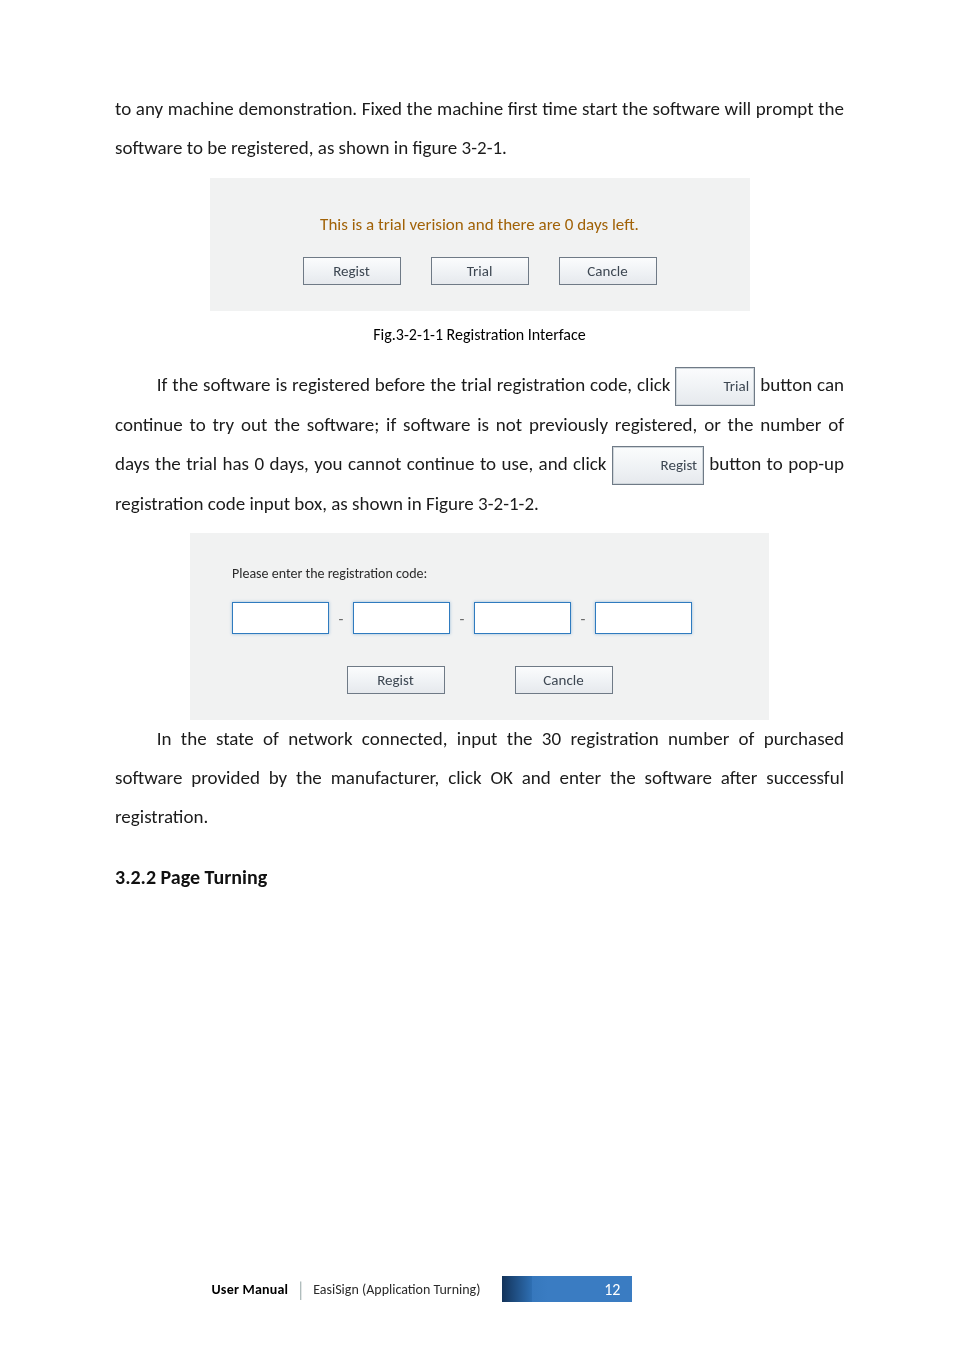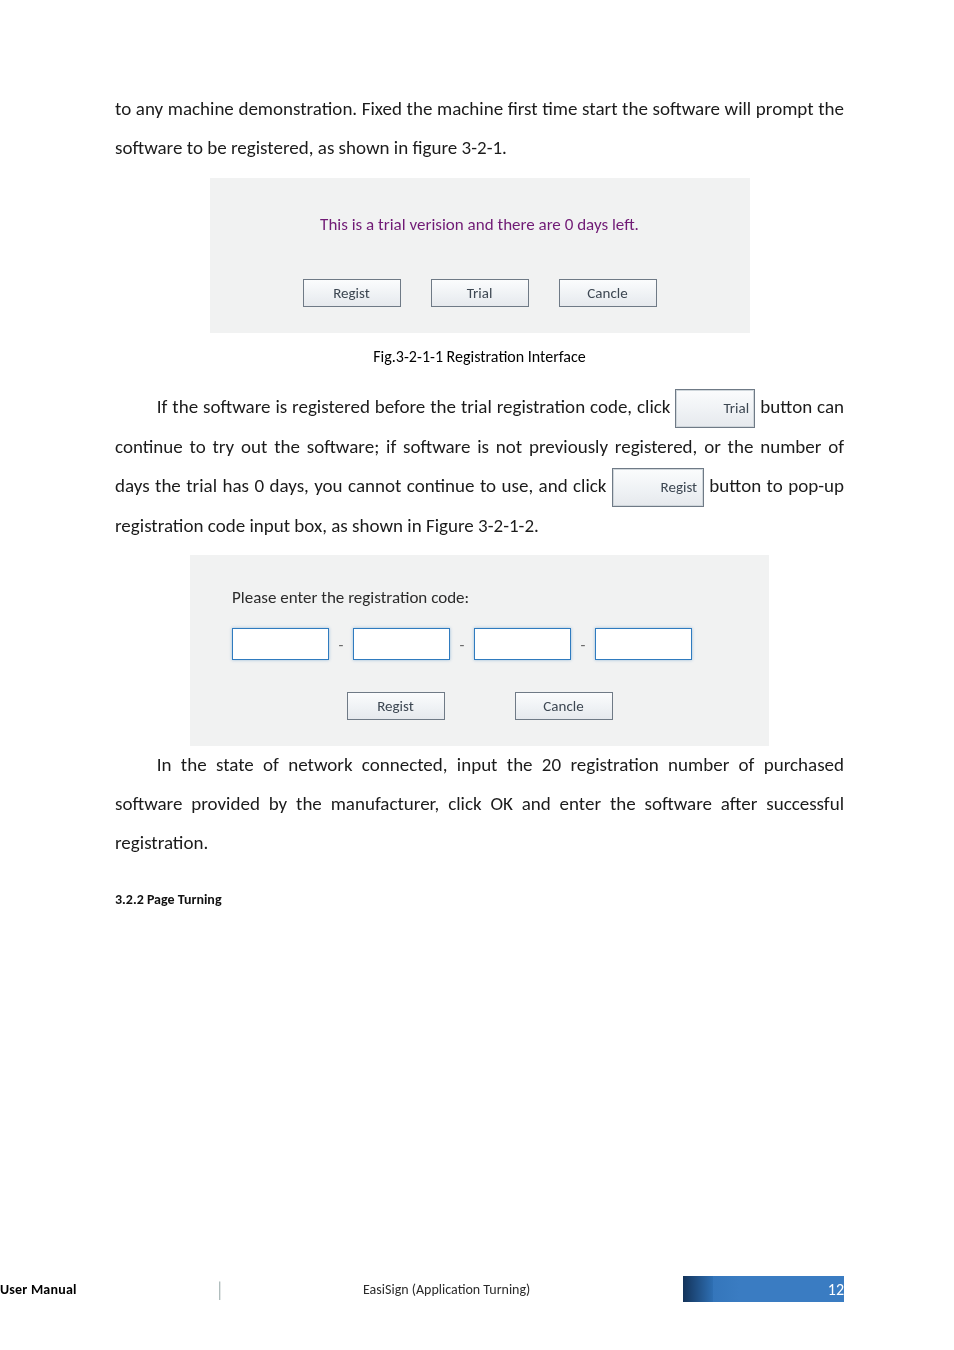--- a/index.html
+++ b/index.html
@@ -45,36 +45,36 @@
     margin:14px 0 22px;
   }
   .dialog{
     margin:10px auto 0;
     background:#f1f2f2;
   }
   .dialog-1{ width:460px; padding:36px 40px 26px; }
   .dialog-1 .msg{
     text-align:center;
     font-size:17px;
-    color:#701a75;
-    margin-bottom:44px;
+    color:#a16207;
+    margin-bottom:22px;
   }
   .dialog-1 .btn-row{ display:flex; justify-content:center; gap:30px; }
   .dlg-btn{
     border:1px solid #6f7a86;
     background:linear-gradient(#fbfcfd,#eef1f4 60%,#e6e9ed);
     color:#3d4752;
     font-size:15px;
     padding:4px 0;
     width:96px;
     text-align:center;
   }
   .dialog-2{ width:495px; padding:32px 42px 26px; }
   .dialog-2 .prompt{
-    font-size:17px;
+    font-size:14px;
     color:#2b2b2b;
     margin-bottom:20px;
   }
   .code-row{
     display:flex; align-items:center; gap:0;
     margin-bottom:32px;
   }
   .code-row .seg{
     width:95px; height:30px;
     background:#fff;
@@ -85,54 +85,55 @@
   .code-row .dash{
     width:24px;
     text-align:center;
     color:#6b6b6b;
     font-size:16px;
   }
   .dialog-2 .btn-row{
     display:flex; justify-content:center; gap:70px;
   }
   .h3{
-    font-size:14px;
+    font-size:20px;
     font-weight:700;
     color:#111;
     margin:28px 0 16px;
   }
   
   .footer{
     position:absolute;
     left:0; right:0; bottom:48px;
     display:flex;
-    justify-content:space-between;
+    justify-content:center;
     align-items:center;
     padding-right:110px;
     gap:0;
     font-size:14px;
   }
   .footer .um{
     font-weight:700;
     letter-spacing:.2px;
   }
   .footer .divider{
     color:#9aa; margin:0 8px;
     font-size:18px;
     position:relative; top:1px;
   }
   .footer .prod{ color:#2b2b2b; }
   .page-num{
     display:inline-flex;
     align-items:center;
     justify-content:flex-end;
-    width:161px; height:26px;
+    width:130px; height:26px;
     margin-left:22px;
     color:#fff;
     font-size:16px;
+    padding-right:12px;
     box-sizing:border-box;
     background: linear-gradient(to right,
       #2e6fb3 0%,
       #3a7cc2 35%,
       #3a7cc2 100%);
     position:relative;
   }
   .page-num::before{
     content:"";
     position:absolute;
@@ -179,21 +180,21 @@
       <div class="dash">-</div>
       <div class="seg"></div>
     </div>
     <div class="btn-row">
       <div class="dlg-btn">Regist</div>
       <div class="dlg-btn">Cancle</div>
     </div>
   </div>
 
 
-  <p class="para body-text indent">In the state of network connected, input the 20 registration number of purchased software provided by the manufacturer, click OK and enter the software after successful registration.</p>
+  <p class="para body-text indent">In the state of network connected, input the 30 registration number of purchased software provided by the manufacturer, click OK and enter the software after successful registration.</p>
 
   <div class="h3">3.2.2 Page Turning</div>
 
 
   <div class="footer">
     <span class="um">User Manual</span>
     <span class="divider">│</span>
     <span class="prod">EasiSign (Application Turning)</span>
     <span class="page-num">
       <span>12</span>

